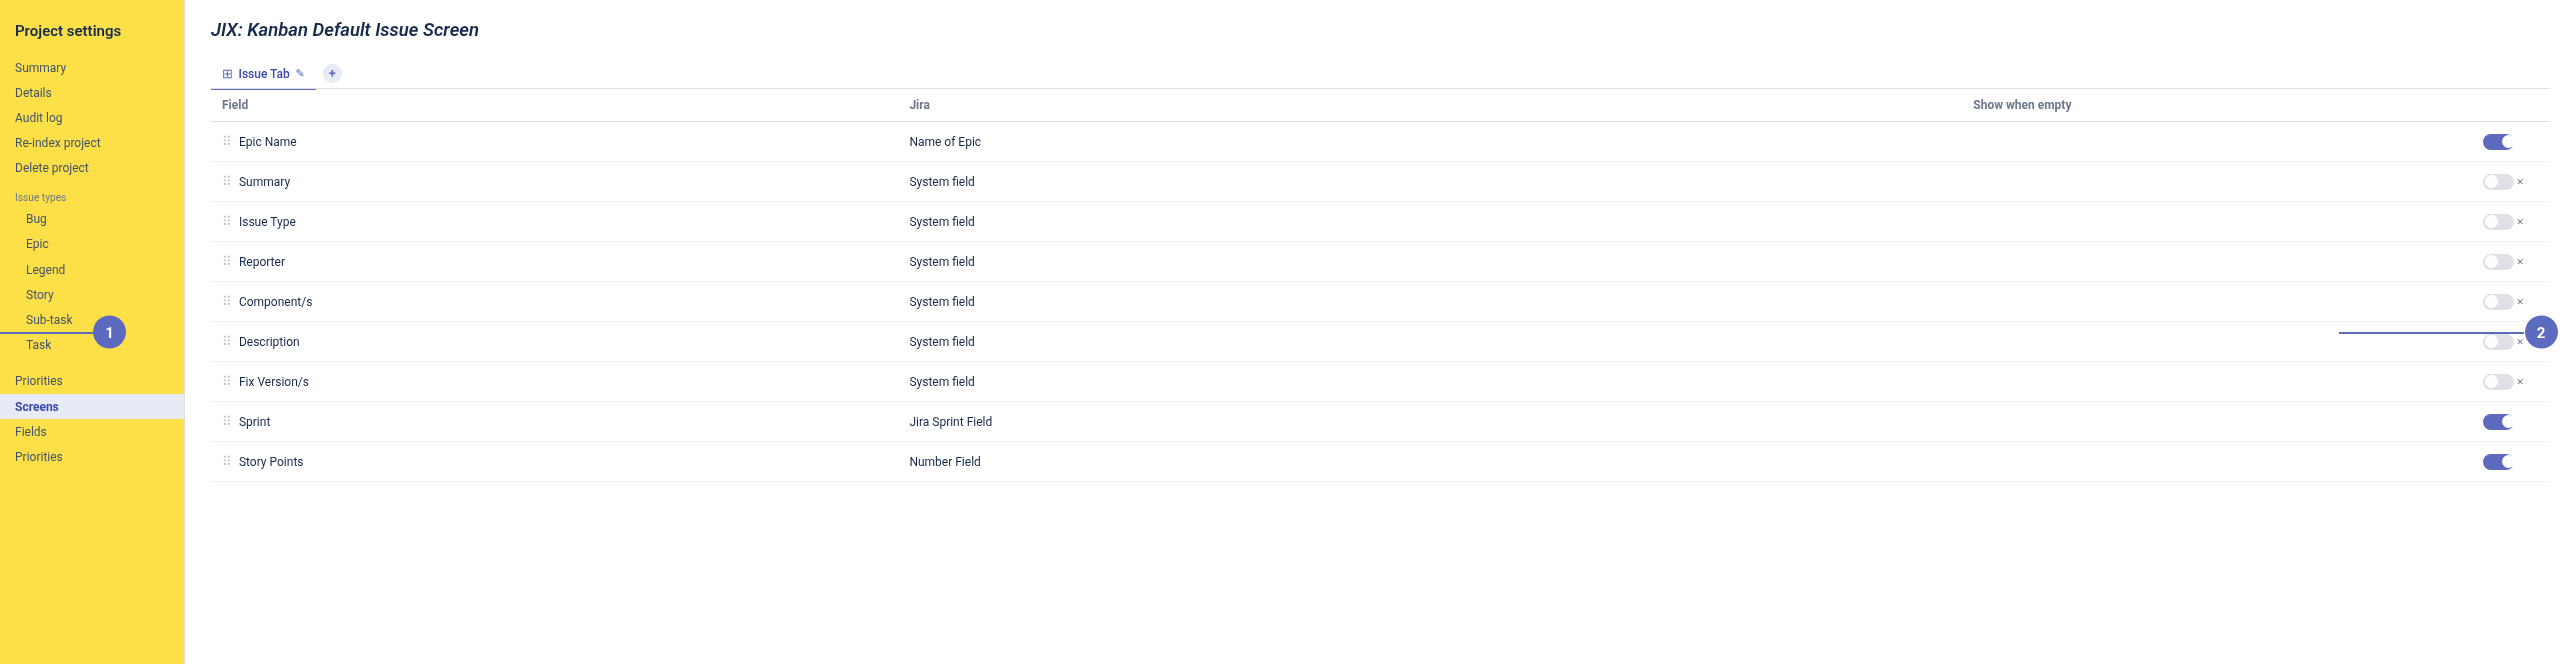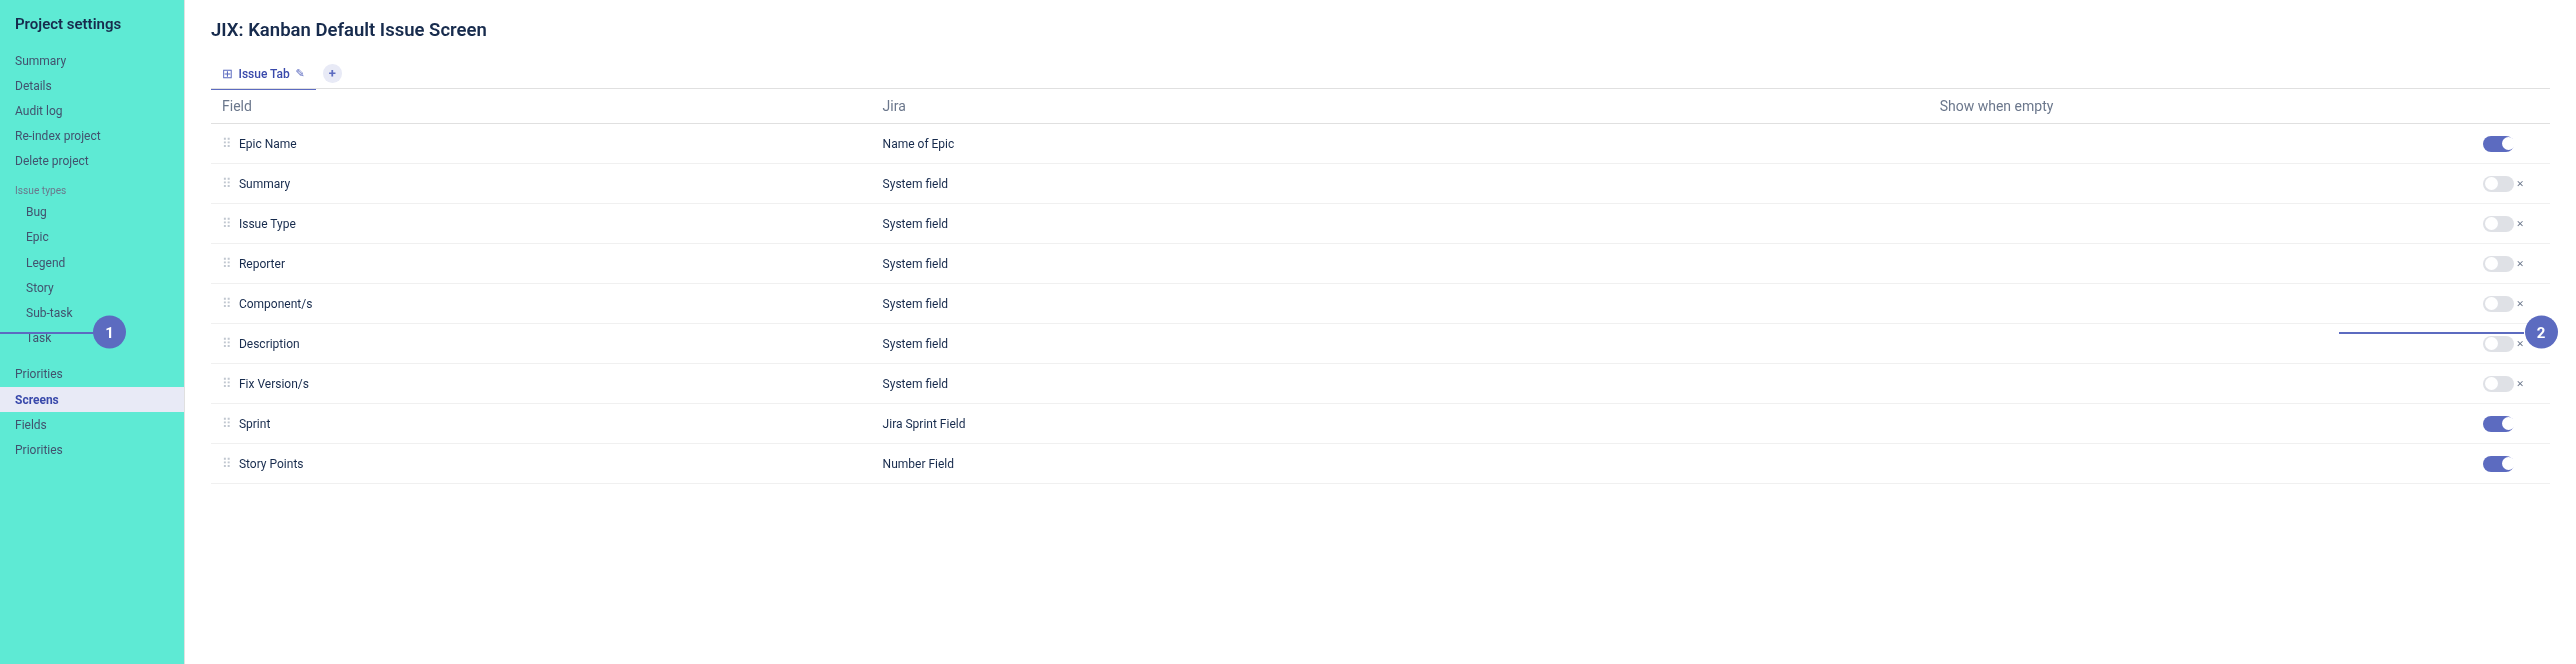--- a/index.html
+++ b/index.html
@@ -11,23 +11,23 @@
       height: 100vh;
       overflow: hidden;
     }
     .app-container {
       display: flex;
       height: 100vh;
     }
     
     .sidebar {
       width: 185px;
-      background: #5eead4;
+      background: #fde047;
       border-right: 0.9px solid #e0e0e0;
-      padding: 15px 0;
+      padding: 22px 0;
       flex-shrink: 0;
       overflow-y: auto;
     }
     .sidebar-title {
       font-size: 15px;
       font-weight: 600;
       color: #172b4d;
       padding: 0 15px 15px 15px;
     }
     .sidebar-nav-item {
@@ -58,20 +58,21 @@
       flex: 1;
       background: #fff;
       overflow-y: auto;
       padding: 18.5px 26px;
     }
     .page-title {
       font-size: 18.5px;
       font-weight: 600;
       color: #172b4d;
       margin-bottom: 18.5px;
+      font-style: italic;
     }
     
     .tab-bar {
       display: flex;
       align-items: center;
       border-bottom: 1.9px solid #e0e0e0;
       margin-bottom: 0;
       gap: 3.7px;
     }
     .tab-item {
@@ -117,22 +118,22 @@
     .fields-table {
       width: 100%;
       border-collapse: collapse;
     }
     .fields-table thead tr {
       border-bottom: 0.9px solid #e0e0e0;
     }
     .fields-table th {
       text-align: left;
       padding: 9.3px 11px;
-      font-size: 14px;
-      font-weight: 400;
+      font-size: 12px;
+      font-weight: 700;
       color: #6b778c;
     }
     .fields-table th.show-when-empty-col {
       text-align: center;
       padding-right: 56px;
     }
     .fields-table td {
       padding: 9.3px 11px;
       border-bottom: 0.9px solid #f0f0f0;
       font-size: 12px;

